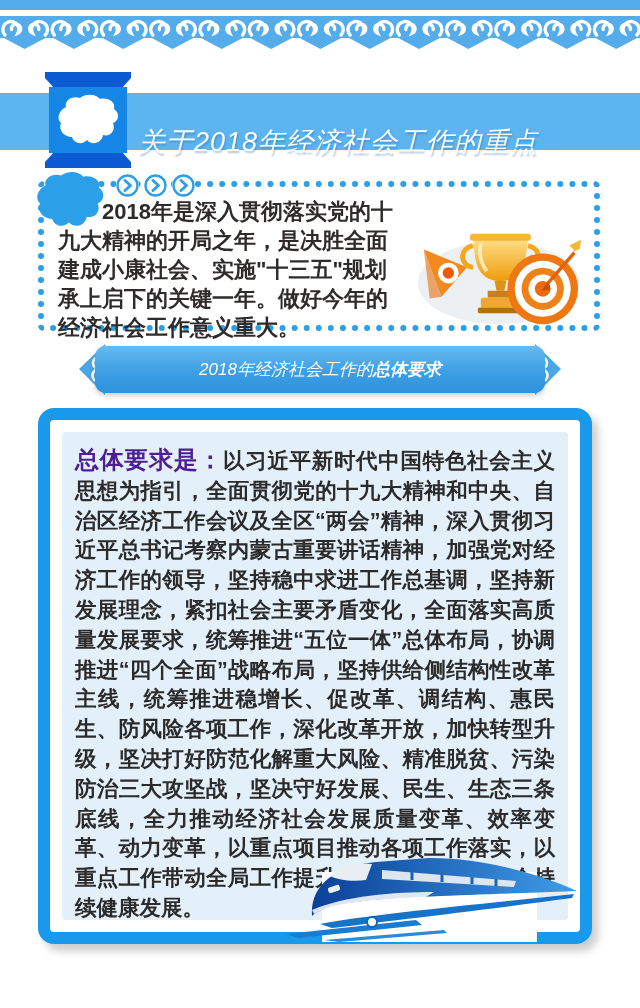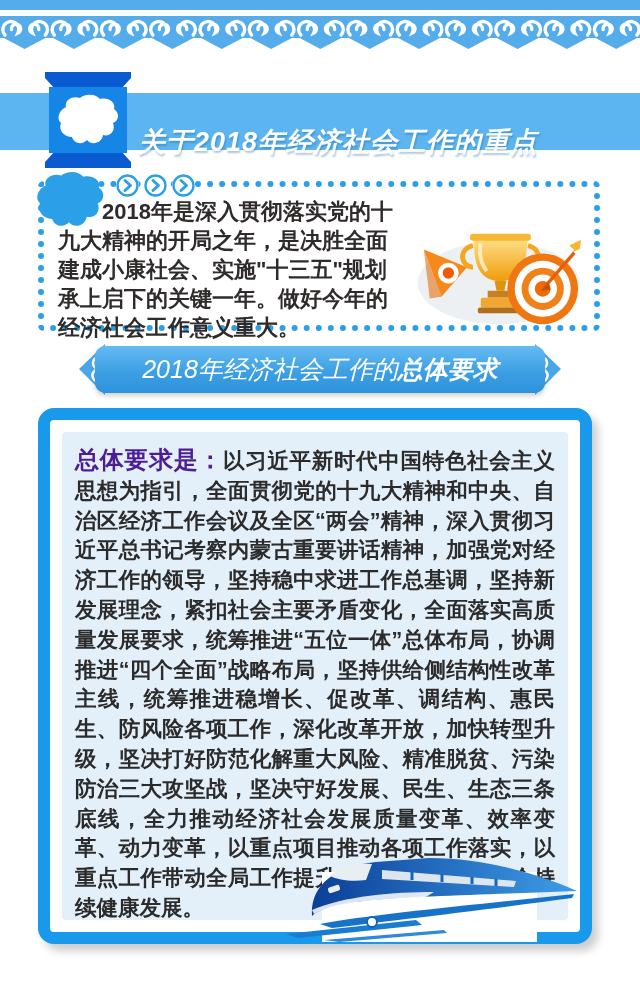--- a/index.html
+++ b/index.html
@@ -3,39 +3,39 @@
 <meta charset="utf-8">
 <style>
   html,body{margin:0;padding:0;background:#fff;}
   .page{position:relative;width:640px;height:1008px;background:#ffffff;overflow:hidden;
         font-family:"Liberation Sans","DejaVu Sans",sans-serif;}
   .top-bar{position:absolute;top:0;left:0;right:0;height:10px;background:#55acea;}
   .wave-band{position:absolute;top:16px;left:0;}
   .title-strip{position:absolute;top:93px;left:0;right:0;height:57px;background:#5cb5f0;}
   .badge{position:absolute;top:72px;left:45px;width:86px;height:96px;}
   .page-title{position:absolute;top:106px;left:138px;right:112px;text-align:center;
-        font-size:27px;font-weight:bold;font-style:italic;color:#ffffff;letter-spacing:1px;
+        font-size:27px;font-weight:normal;font-style:italic;color:#ffffff;letter-spacing:1px;
         text-shadow:1px 2px 2px rgba(20,90,150,.35);white-space:nowrap;}
   .intro-box{position:absolute;top:181px;left:38px;width:562px;height:150px;
         border:6px dotted #2b9fe8;border-radius:6px;box-sizing:border-box;}
   .intro-map{position:absolute;top:-17px;left:-11px;width:74px;height:60px;color:#2b9fe8;}
   .play-icons{position:absolute;top:-13px;left:72px;display:flex;gap:5px;}
   .play-icon{width:23px;height:23px;background:#fff;border-radius:50%;display:block;}
   .intro-text{margin:10px 10px 0 14px;font-size:22px;font-weight:bold;line-height:29px;
         color:#2e2b2a;text-indent:2em;}
   .illus{float:right;width:172px;height:100px;margin:30px 0 0 4px;}
   .ribbon-wrap{position:absolute;top:346px;left:95px;width:450px;height:47px;}
   .ribbon-wing{position:absolute;top:-5px;width:30px;height:57px;}
   .ribbon-wing.left{left:-18px;}
   .ribbon-wing.right{right:-18px;transform:scale(-1,1);}
   .ribbon-body{position:absolute;inset:0;border-radius:10px;
         background:linear-gradient(180deg,#66bbf2 0%,#3d9fe4 55%,#2e93dc 100%);
         box-shadow:0 3px 5px rgba(0,0,0,.18);}
   .ribbon-text{position:absolute;inset:0;text-align:center;line-height:47px;color:#fff;
-        font-style:italic;font-size:25px;white-space:nowrap;}
+        font-style:italic;font-size:17px;white-space:nowrap;}
   .ribbon-text .bold{font-weight:bold;}
   .req-box{position:absolute;top:408px;left:38px;width:554px;height:536px;box-sizing:border-box;
         border:12px solid #1899ec;border-radius:16px;background:#ffffff;padding:12px;
         box-shadow:6px 7px 9px rgba(0,0,0,.20);}
   .req-panel{width:100%;height:100%;background:#e3eff9;border-radius:4px;box-sizing:border-box;
         padding:13px 13px;}
   .req-text{margin:0;font-size:21.5px;font-weight:bold;line-height:29.8px;color:#2b2b2b;
         text-align:justify;}
   .req-lead{color:#4c1d95;font-size:24px;}
   .train{position:absolute;right:-4px;bottom:-16px;width:300px;height:114px;}

